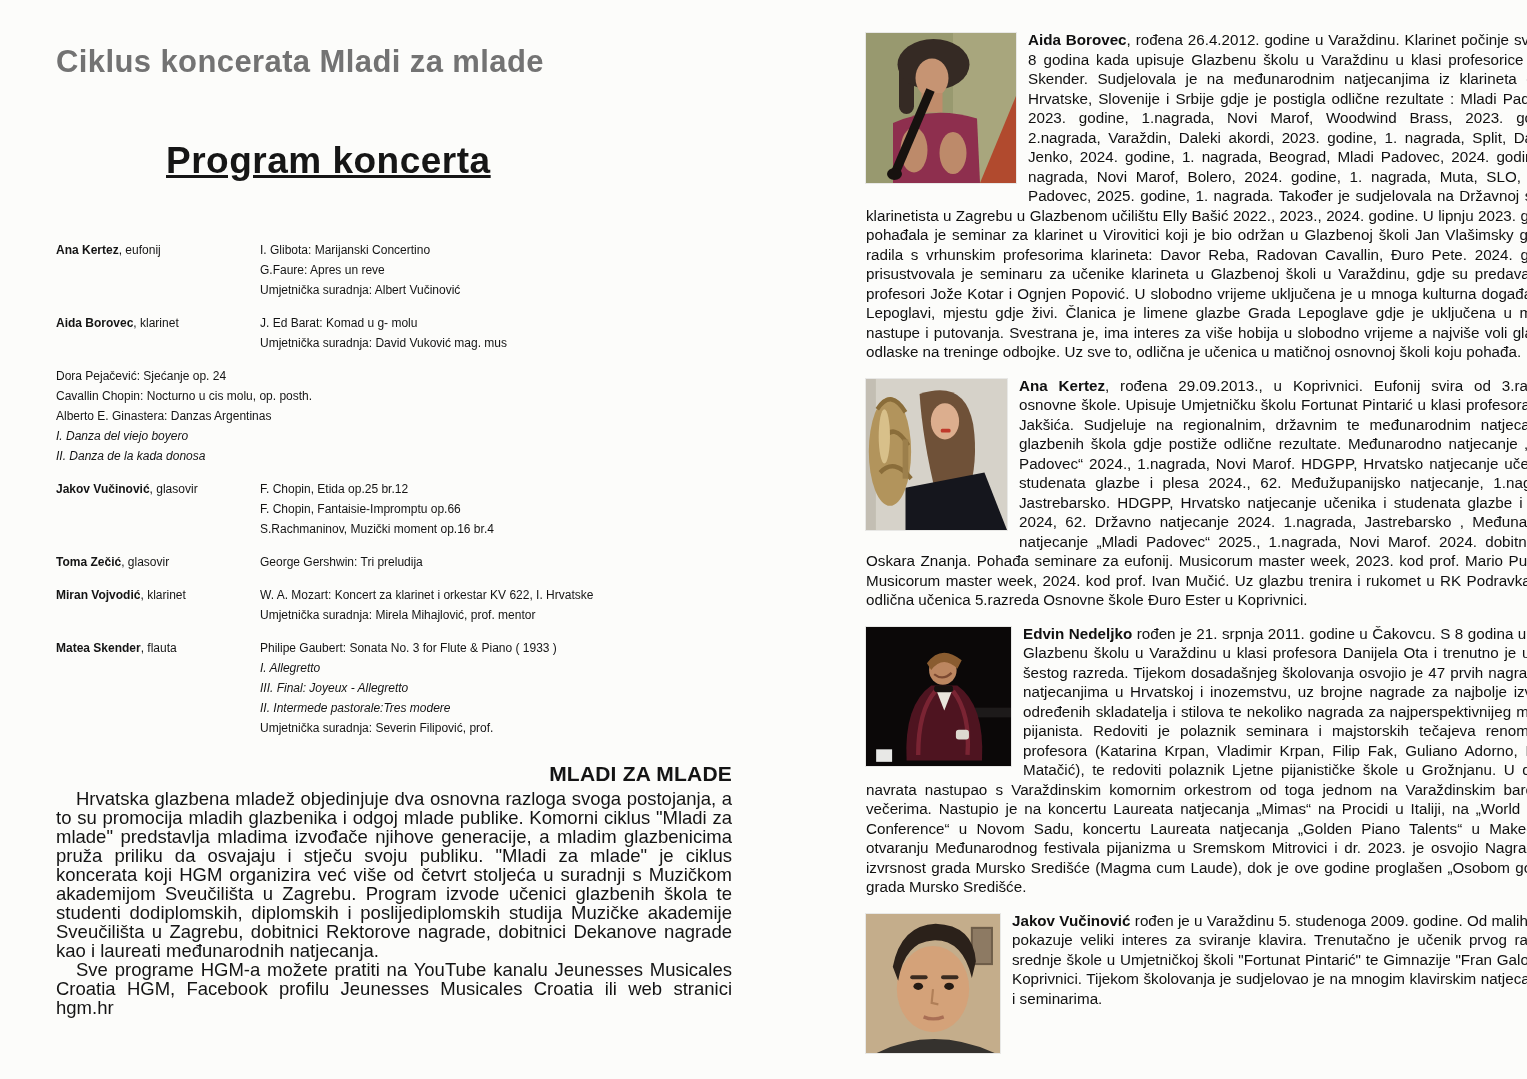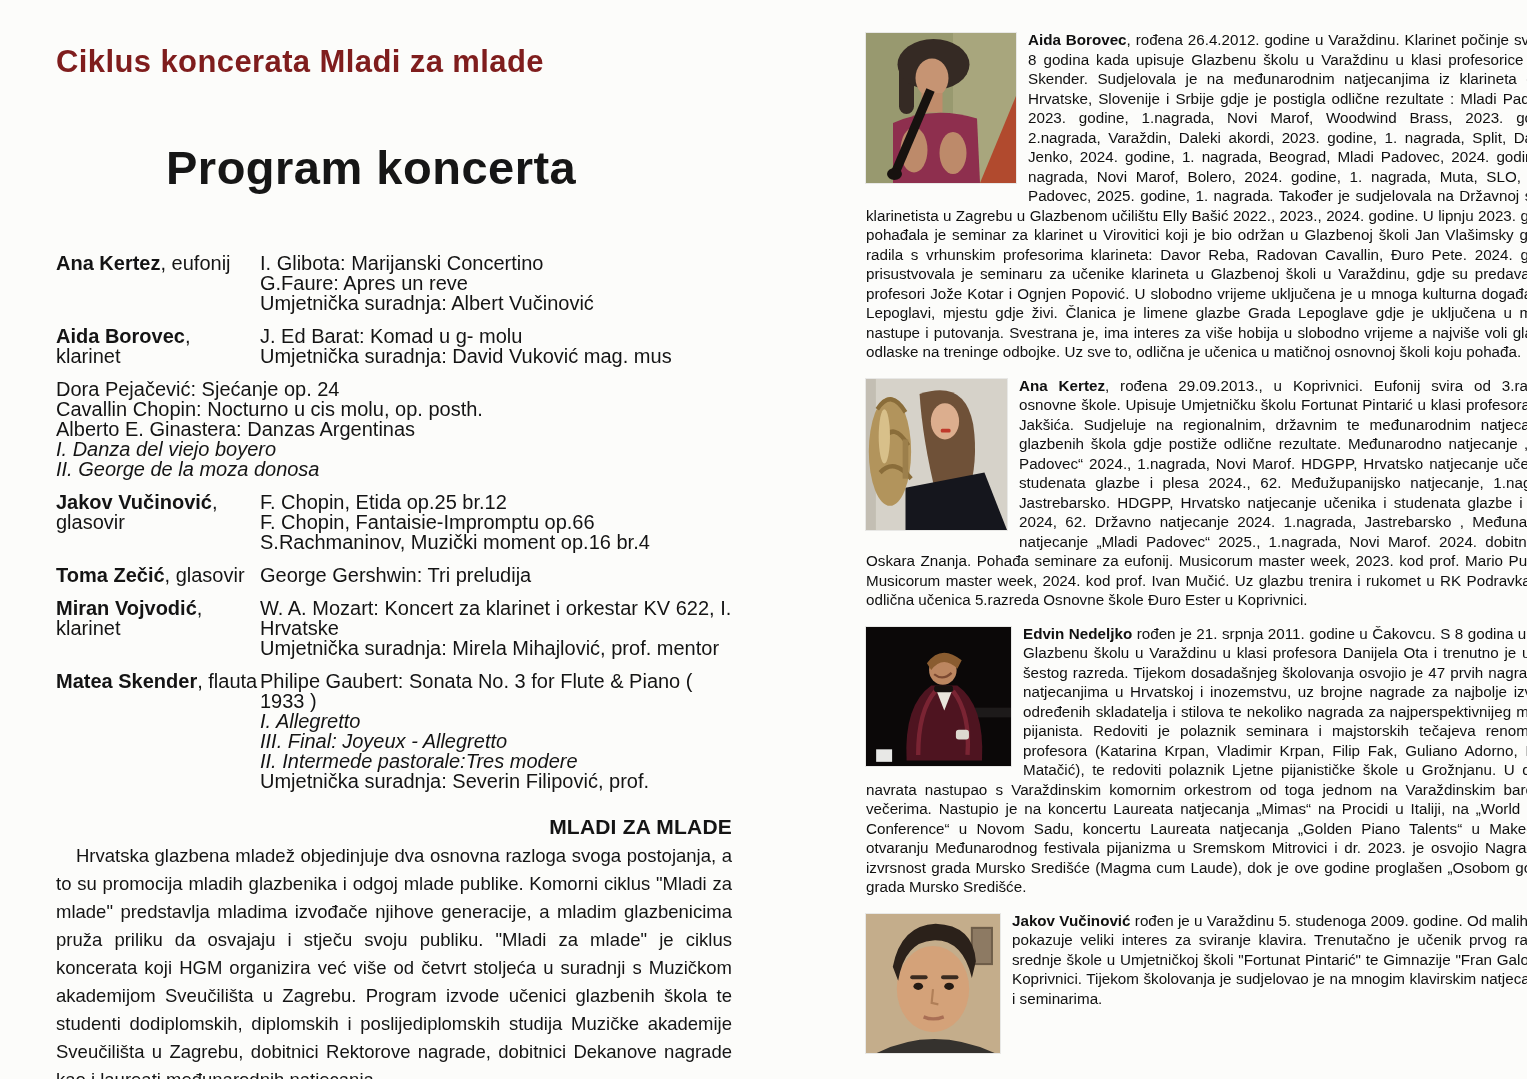--- a/index.html
+++ b/index.html
@@ -5,32 +5,32 @@
 <style>
   html,body{margin:0;padding:0;}
   body{
     width:1527px;height:1079px;position:relative;overflow:hidden;
     background:#fcfcfa;color:#141414;
     font-family:"Liberation Sans", sans-serif;
     -webkit-font-smoothing:antialiased;
   }
   
   .left-col{position:absolute;left:56px;top:44px;width:676px;}
-  .small-title{font-size:31px;font-weight:bold;letter-spacing:.4px;color:#7f1d1d;}
-  .main-title{font-size:47px;font-weight:bold;margin:60px 0 15px 110px;letter-spacing:.5px;color:#161616;}
+  .small-title{font-size:31px;font-weight:bold;letter-spacing:.4px;color:#737373;}
+  .main-title{font-size:37px;font-weight:bold;margin:60px 0 15px 110px;letter-spacing:.5px;color:#161616;text-decoration:underline;}
   .program{margin-top:58px;}
-  .program-item{display:flex;margin-bottom:13px;font-size:20px;line-height:20px;}
+  .program-item{display:flex;margin-bottom:13px;font-size:12px;line-height:20px;}
   .performer-cell{width:204px;flex:none;}
   .performer-name{font-weight:bold;}
   .pieces-cell{flex:1;}
   .piece-line{margin:0;}
   .piece-line.italic{font-style:italic;}
   .about{margin-top:24px;}
   .about-heading{font-size:21px;font-weight:bold;margin:0 0 3px 18px;letter-spacing:.2px;text-align:right;}
-  .about p{margin:0;font-size:18.5px;line-height:28px;text-align:justify;text-indent:20px;}
+  .about p{margin:0;font-size:18.5px;line-height:19px;text-align:justify;text-indent:20px;}
   
   .right-col{position:absolute;left:866px;top:30px;width:700px;}
   .bio{font-size:15.2px;line-height:19.5px;text-align:justify;margin-bottom:14px;color:#101010;}
   .bio::after{content:"";display:block;clear:both;}
   .bio-name{font-weight:bold;}
   .photo{float:left;margin:3px 12px 4px 0;background:#888;box-shadow:0 0 0 1px rgba(0,0,0,.08);}
   .photo svg{display:block;width:100%;height:100%;}
   .photo-aida{width:150px;height:150px;}
   .photo-ana{width:141px;height:151px;}
   .photo-edvin{width:145px;height:139px;}
@@ -64,21 +64,21 @@
           <div class="piece-line">Umjetnička suradnja: David Vuković mag. mus</div>
         </div>
   </div>
 
   <div class="program-item">
     <div class="pieces-cell">
           <div class="piece-line">Dora Pejačević: Sjećanje op. 24</div>
           <div class="piece-line">Cavallin Chopin: Nocturno u cis molu, op. posth.</div>
           <div class="piece-line">Alberto E. Ginastera: Danzas Argentinas</div>
           <div class="piece-line italic">I. Danza del viejo boyero</div>
-          <div class="piece-line italic">II. George de la moza donosa</div>
+          <div class="piece-line italic">II. Danza de la kada donosa</div>
         </div>
   </div>
 
   <div class="program-item">
     <div class="performer-cell">
       <span class="performer-name">Jakov Vučinović</span><span>, glasovir</span>
     </div>
     <div class="pieces-cell">
           <div class="piece-line">F. Chopin, Etida op.25 br.12</div>
           <div class="piece-line">F. Chopin, Fantaisie-Impromptu op.66</div>

